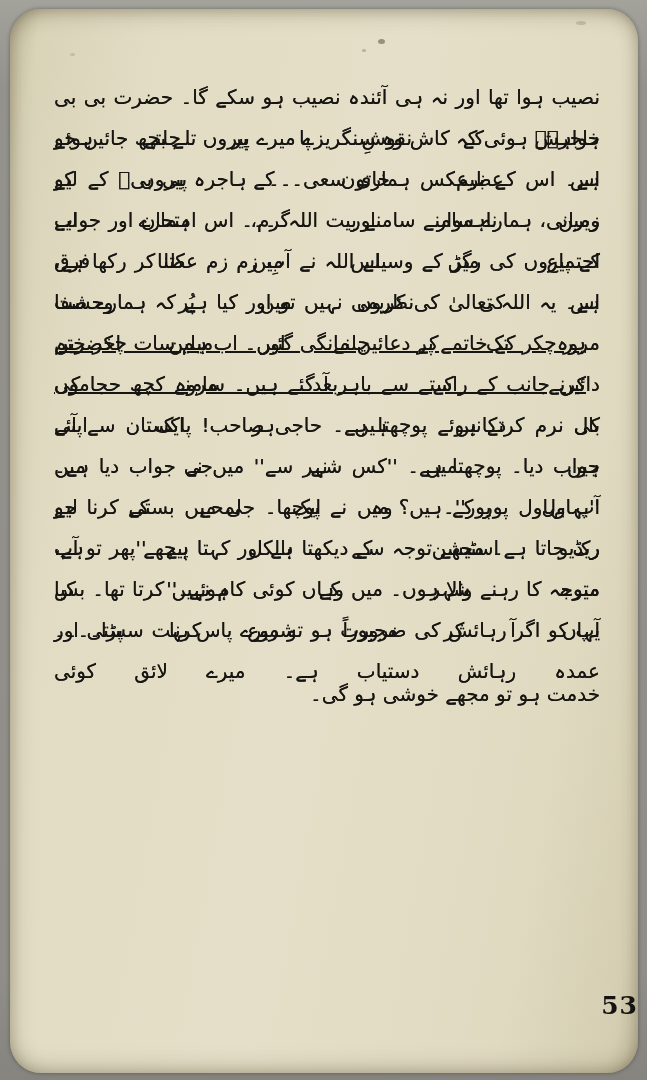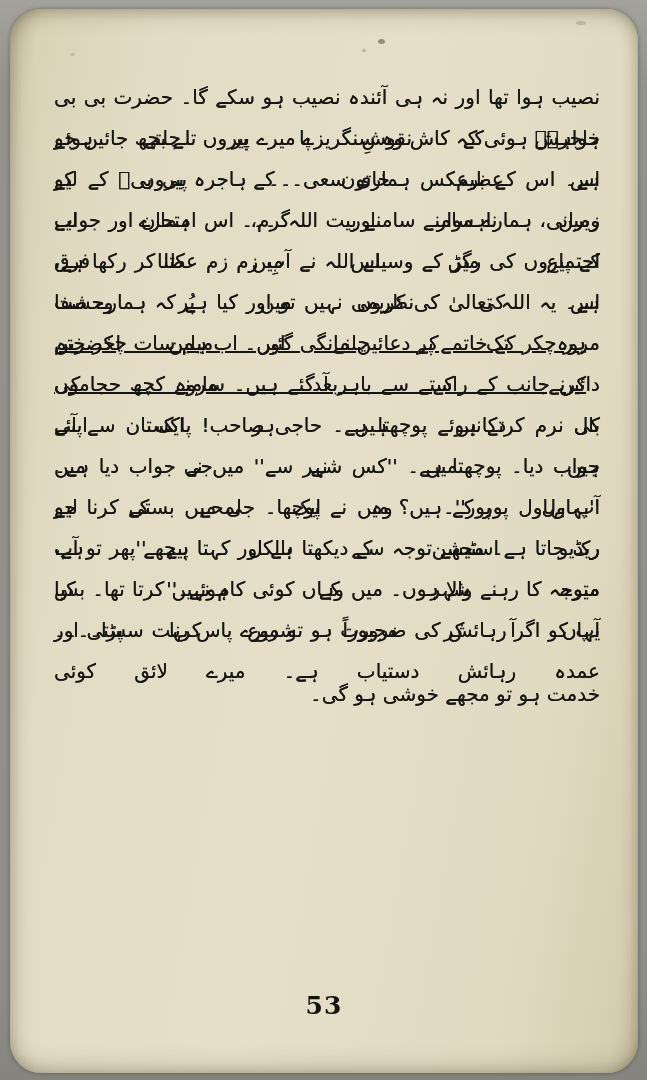--- a/index.html
+++ b/index.html
@@ -85,21 +85,21 @@
     text-align-last: right;
     margin-top: 23px;
   }
 
   
   .page-number {
     position: absolute;
     left: 0;
     right: 0;
     top: 982px;
-    text-align: center;
+    text-align: right;
     font-family: "DejaVu Serif", serif;
     font-weight: bold;
     font-size: 25px;
     color: #141310;
     letter-spacing: 1px;
   }
 </style>
 </head>
 <body>
 

